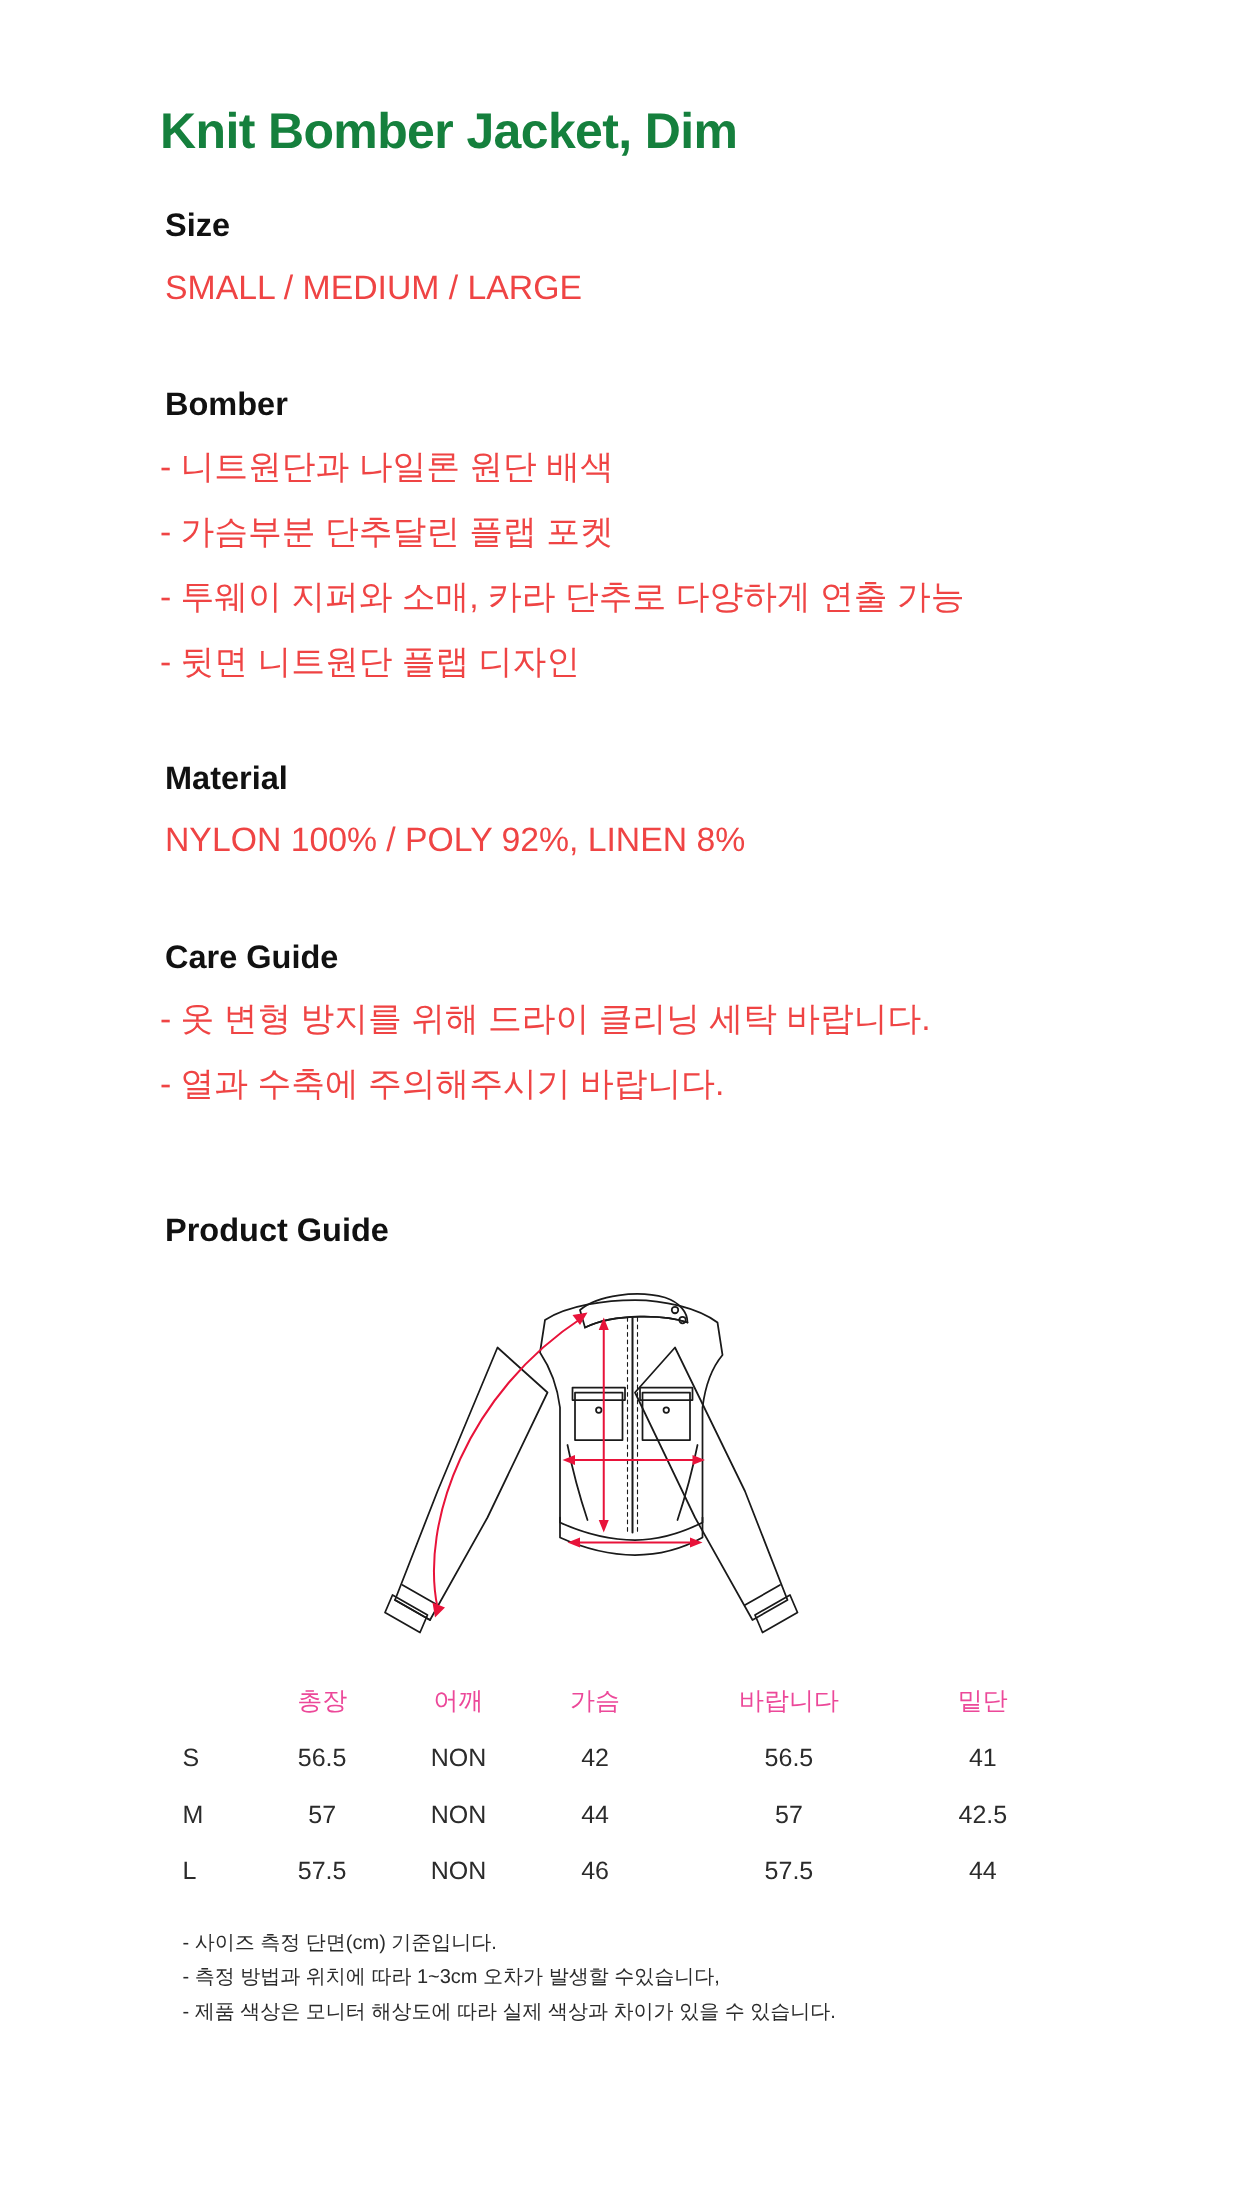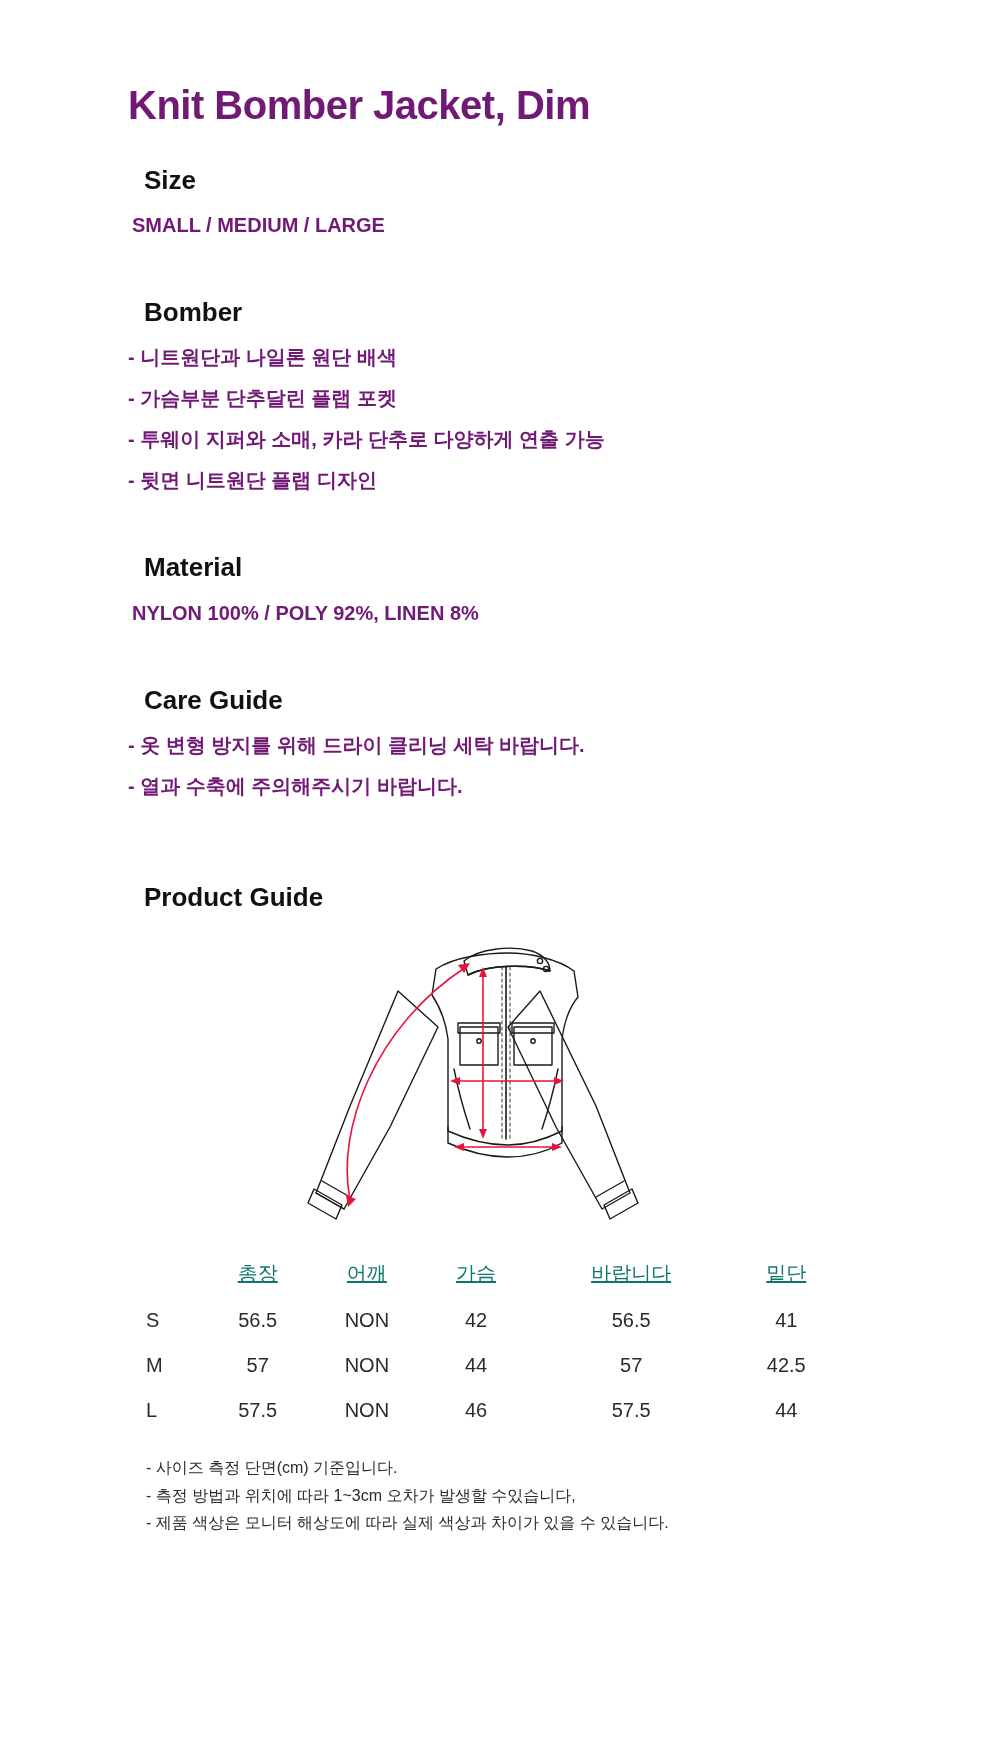--- a/index.html
+++ b/index.html
@@ -22,45 +22,45 @@
     padding: 0;
     position: relative;
   }
   .product-title {
     position: absolute;
     left: 128px;
     top: 56px;
     font-size: 40px;
     font-weight: bold;
     letter-spacing: -0.5px;
-    color: #701a75;
+    color: #15803d;
     text-align: center;
   }
   .content {
     position: absolute;
     left: 128px;
     top: 165px;
     width: 760px;
   }
   .section {
     margin-bottom: 0;
   }
   .section-heading {
     font-size: 26px;
     font-weight: bold;
     color: #111111;
-    margin: 0 0 14px 16px;
+    margin: 0 0 14px 4px;
     line-height: 1.2;
   }
   .section-line {
-    font-size: 20px;
-    color: #701a75;
+    font-size: 27px;
+    color: #ef4444;
     line-height: 1.55;
     margin: 0 0 10px 0;
-    font-weight: 700;
+    font-weight: 400;
   }
   .gap-md { height: 46px; }
   .gap-lg { height: 70px; }
 
   .section-size .section-line { margin-left: 4px; }
   .section-material .section-line { margin-left: 4px; }
 
   
   .guide-figure {
     position: relative;
@@ -82,22 +82,21 @@
     color: #2b2b2b;
   }
   .size-table th, .size-table td {
     text-align: center;
     padding: 11px 0;
     font-weight: 400;
   }
   .size-table th {
     font-weight: 400;
     font-size: 20px;
-    color: #0f766e;
-    text-decoration: underline;
+    color: #ec4899;
   }
   .size-table th.rowhead-col, .size-table td.rowhead {
     width: 60px;
     text-align: left;
     padding-left: 8px;
   }
   .notes {
     margin: 22px 0 0 18px;
     font-size: 16px;
     line-height: 1.6;

